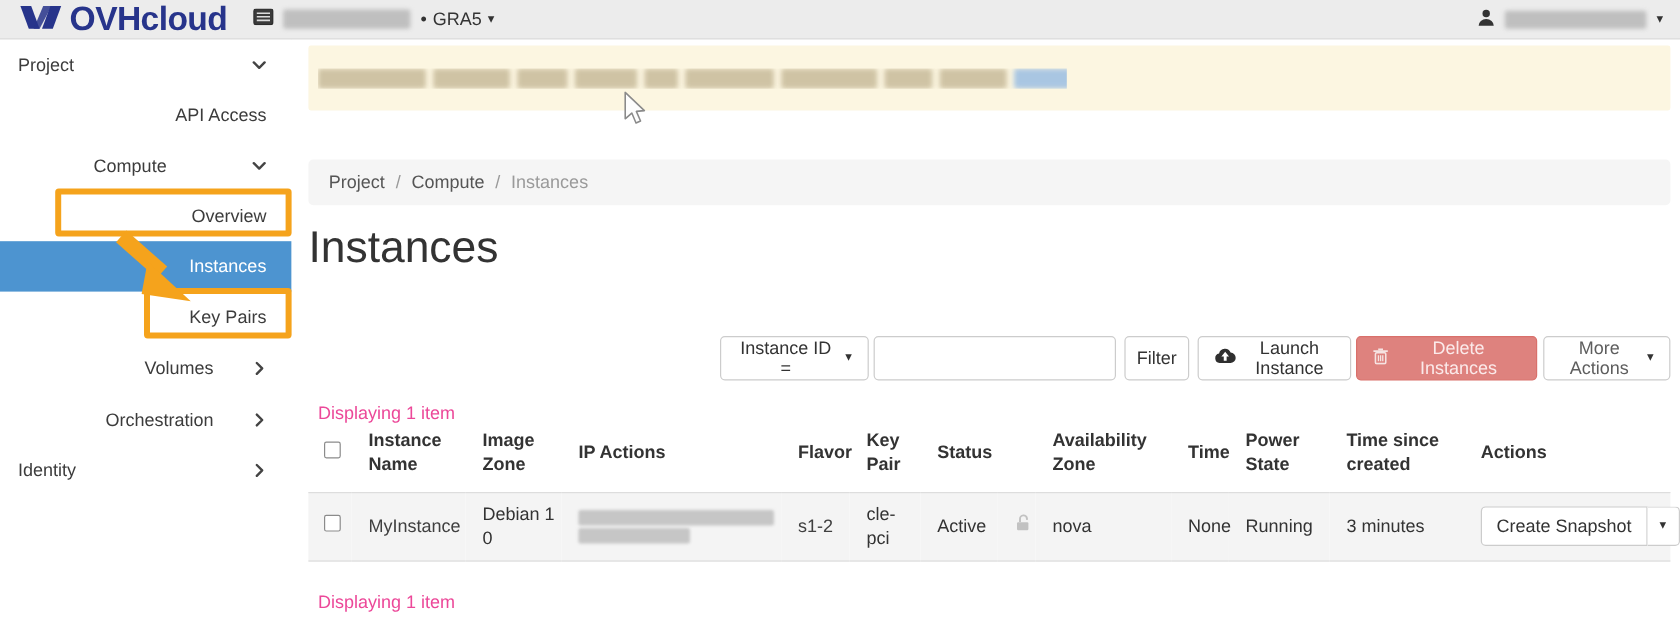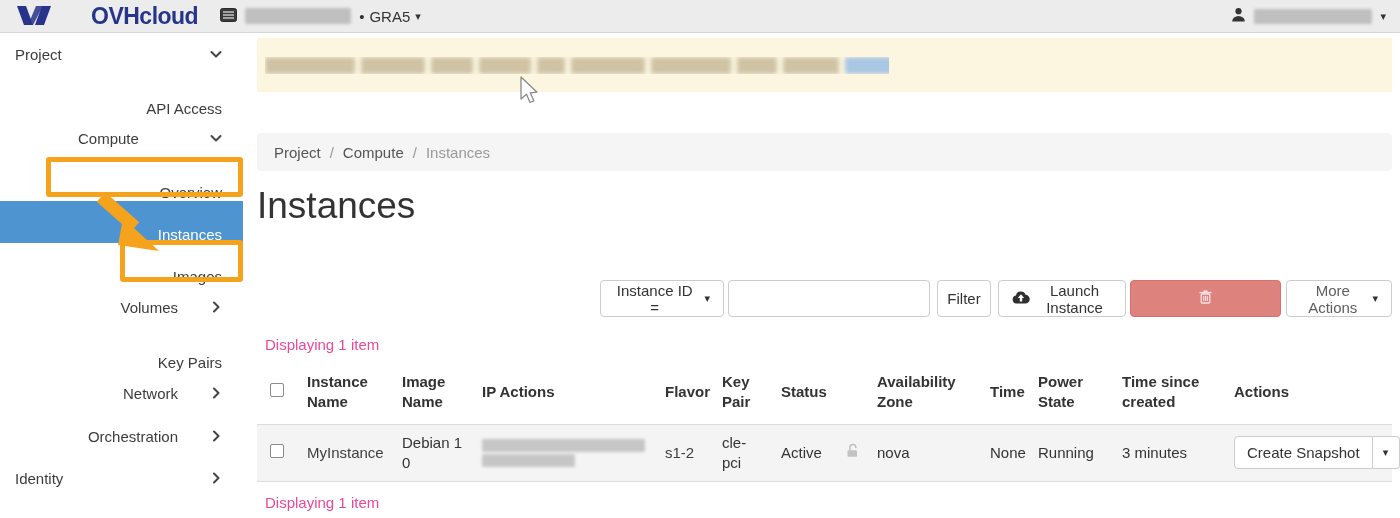--- a/index.html
+++ b/index.html
@@ -9,36 +9,36 @@
     background:#fff; color:#333; overflow:hidden; position:relative;
     font-size:15px;
   }
   
   .topbar {
     position:absolute; top:0; left:0; width:1400px; height:33px;
     background:#ececec; border-bottom:1px solid #d6d6d6;
     display:flex; align-items:center;
   }
   .brand { display:flex; align-items:center; margin-left:16px; gap:6px; }
-  .brand-text { font-size:23px; font-weight:700; color:#27348b; letter-spacing:-0.5px;margin-left:33px; }
+  .brand-text { font-size:28px; font-weight:700; color:#27348b; letter-spacing:-0.5px; }
   .proj-switch { display:flex; align-items:center; gap:8px; margin-left:22px; }
   .redact { border-radius:2px; filter:blur(1.6px); }
   .r-gray { background:#bfbfbf; }
   .region { display:flex; align-items:center; gap:5px; color:#333; font-size:15px; }
   .caret { font-size:11px; color:#333; line-height:1; }
   .userbox { margin-left:auto; margin-right:14px; display:flex; align-items:center; gap:8px; }
 
   
   .sidebar { position:absolute; top:33px; left:0; width:243px; height:485px; background:#fff; }
   .side-row { height:42px; display:flex; align-items:center; position:relative; color:#3c3c3c; font-size:15px; cursor:pointer; }
   .side-row.h44 { height:44px; }
   .l1 { padding-left:15px; }
   .l2 { padding-left:78px; }
   .l2r { justify-content:flex-end; padding-right:65px; }
-  .l3 { justify-content:flex-end; padding-right:21px;align-items:flex-end; }
+  .l3 { justify-content:flex-end; padding-right:21px; }
   .side-row.active { background:#4d94d0; color:#fff; }
   .chev { position:absolute; right:20px; top:50%; transform:translateY(-50%); width:14px; height:14px; }
   .chev svg { display:block; }
 
   
   .ann-box { position:absolute; border:5px solid #f5a31c; border-radius:3px; z-index:30; pointer-events:none; }
   .ann-compute { left:46px; top:124px; width:197px; height:40px; }
   .ann-instances { left:120px; top:207px; width:123px; height:42px; }
   .ann-arrow { position:absolute; left:85px; top:158px; z-index:31; pointer-events:none; }
 
@@ -74,21 +74,21 @@
   .btn-filter { width:54px; margin-right:7px; }
   .btn-launch { width:128px; margin-right:4px; }
   .btn-danger { width:151px; background:#de827e; border-color:#d9706b; color:#fbeaea; margin-right:5px; }
   .btn-more { width:106px; color:#5e5e5e; }
 
   .displaying { position:absolute; left:22px; font-size:15px; color:#ec4899; }
   .disp-top { top:303px; }
   .disp-bottom { top:461px; }
 
   table.grid {
-    position:absolute; left:14px; top:327px; width:1135px;
+    position:absolute; left:14px; top:313px; width:1135px;
     border-collapse:collapse; table-layout:fixed; font-size:15px;
   }
   table.grid th { font-weight:700; text-align:left; vertical-align:middle; padding:10px 4px 10px 14px; line-height:1.3; color:#333; height:64px; }
   table.grid th.cb, table.grid td.cb { padding-left:13px; }
   table.grid td { vertical-align:middle; padding:8px 4px 8px 14px; line-height:1.35; height:57px; }
   tr.data-row { background:#f4f4f4; border-top:1px solid #ddd; border-bottom:1px solid #ddd; }
   .cell-link { color:#404040; cursor:pointer; }
   .brk { word-break:break-all; }
   .cbox { width:14px; height:14px; border:1px solid #8b8b8b; border-radius:2px; background:#fff; display:inline-block; cursor:pointer; }
   .ip-redact { width:163px; height:13px; background:#c6c6c6; border-radius:2px; filter:blur(1.5px); margin:2px 0; }
@@ -170,35 +170,24 @@
         </svg>
     </span>
   </div>
   <div class="side-row l3">
     <span>Overview</span>
   </div>
   <div class="side-row l3 active">
     <span>Instances</span>
   </div>
   <div class="side-row l3">
-    <span>Images</span>
+    <span>Key Pairs</span>
   </div>
   <div class="side-row h44 l2r">
     <span>Volumes</span>
-    <span class="chev">
-      <svg width="14" height="14" viewBox="0 0 14 14">
-          <path d="M5 2.5 L9.5 7 L5 11.5" fill="none" stroke="#444" stroke-width="2" stroke-linecap="round" stroke-linejoin="round"></path>
-        </svg>
-    </span>
-  </div>
-  <div class="side-row l3">
-    <span>Key Pairs</span>
-  </div>
-  <div class="side-row h44 l2r">
-    <span>Network</span>
     <span class="chev">
       <svg width="14" height="14" viewBox="0 0 14 14">
           <path d="M5 2.5 L9.5 7 L5 11.5" fill="none" stroke="#444" stroke-width="2" stroke-linecap="round" stroke-linejoin="round"></path>
         </svg>
     </span>
   </div>
   <div class="side-row l2r">
     <span>Orchestration</span>
     <span class="chev">
       <svg width="14" height="14" viewBox="0 0 14 14">
@@ -270,20 +259,21 @@
       <span>
         <svg width="13" height="14" viewBox="0 0 13 14">
           <rect x="2.2" y="4" width="8.6" height="9" rx="1" fill="none" stroke="#f6e3e2" stroke-width="1.3"></rect>
           <line x1="0.5" y1="2.6" x2="12.5" y2="2.6" stroke="#f6e3e2" stroke-width="1.4"></line>
           <rect x="4.5" y="0.4" width="4" height="1.6" fill="#f6e3e2"></rect>
           <line x1="4.7" y1="6" x2="4.7" y2="11" stroke="#f6e3e2" stroke-width="1.1"></line>
           <line x1="6.5" y1="6" x2="6.5" y2="11" stroke="#f6e3e2" stroke-width="1.1"></line>
           <line x1="8.3" y1="6" x2="8.3" y2="11" stroke="#f6e3e2" stroke-width="1.1"></line>
         </svg>
       </span>
+      <span>Delete Instances</span>
     </button>
     <button class="btn btn-more">
       <span>More Actions</span>
       <span class="caret">▾</span>
     </button>
   </div>
 
   <div class="displaying disp-top">Displaying 1 item</div>
 
   <table class="grid">
@@ -299,21 +289,21 @@
       <col style="width:113px">
         <col style="width:48px">
         <col style="width:84px">
         <col style="width:112px">
       <col style="width:172px">
     </colgroup>
     <thead>
       <tr>
         <th class="cb"><span class="cbox"></span></th>
         <th>Instance Name</th>
-        <th>Image Name</th>
+        <th>Image Zone</th>
         <th>IP Actions</th>
         <th>Flavor</th>
         <th>Key Pair</th>
         <th>Status</th>
         <th></th>
         <th>Availability Zone</th>
         <th>Time</th>
         <th>Power State</th>
         <th>Time since created</th>
         <th>Actions</th>

